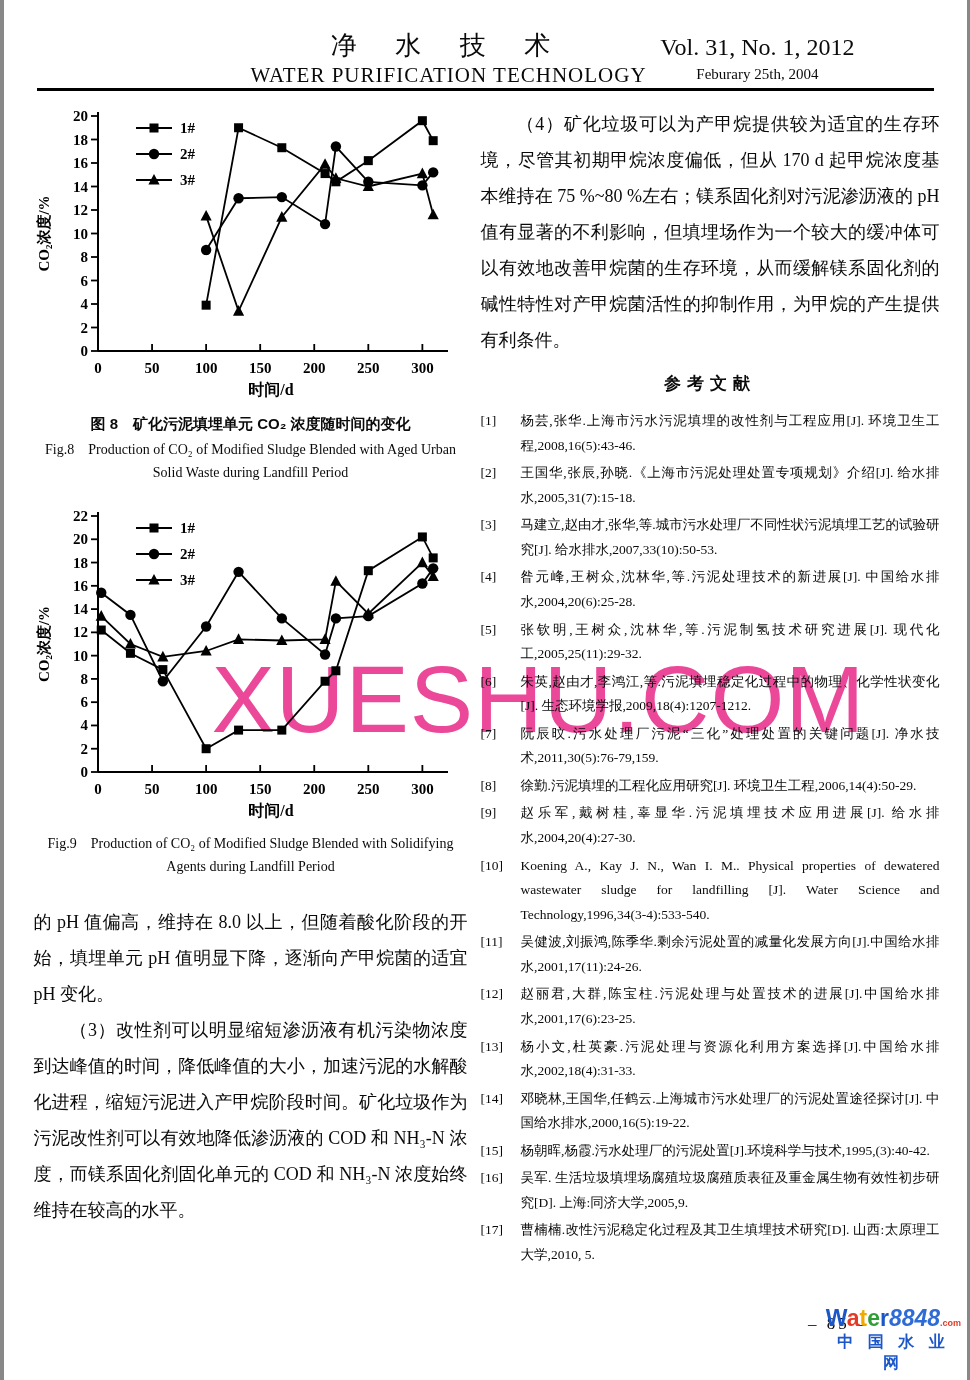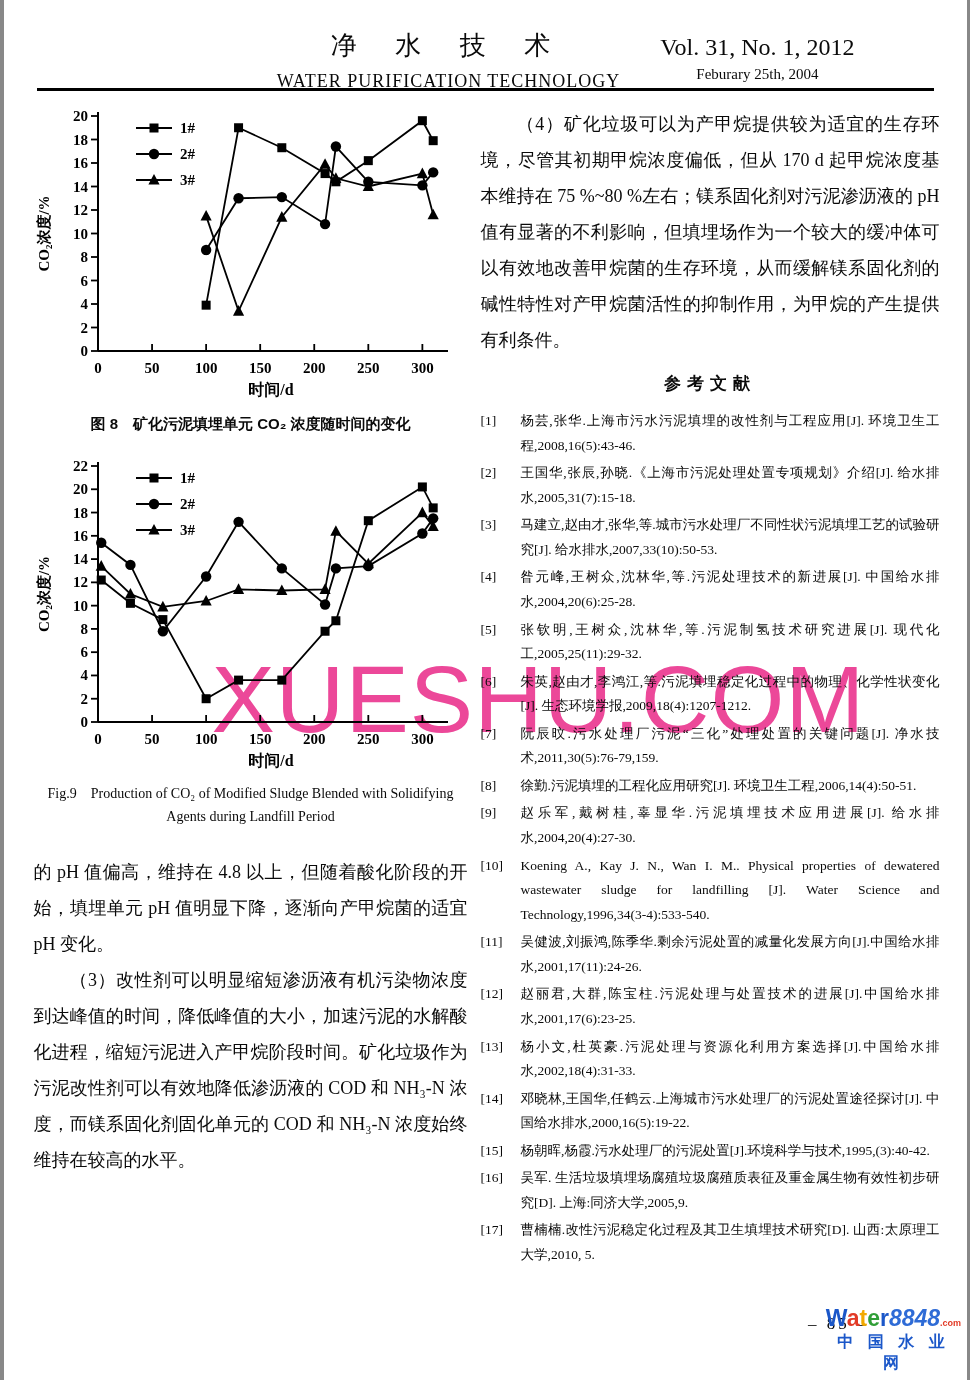--- a/index.html
+++ b/index.html
@@ -1,21 +1,21 @@
 <!DOCTYPE html>
 <html><head>
 <meta charset="utf-8">
 <style>
   html,body{margin:0;padding:0;background:#888;}
   .page{position:relative;width:963px;height:1380px;background:#fff;margin:0 auto;
         font-family:"Liberation Serif","DejaVu Serif",serif;color:#0a0a0a;overflow:hidden;}
   
   .hdr-center{position:absolute;top:28px;left:160px;width:570px;text-align:center;}
   .hdr-cn{font-size:26px;letter-spacing:16px;font-weight:400;}
-  .hdr-en{font-size:18px;margin-top:8px;letter-spacing:1px;}
+  .hdr-en{font-size:21px;margin-top:0;letter-spacing:1px;}
   .hdr-right{position:absolute;top:34px;right:112px;text-align:center;}
   .hdr-vol{font-size:24px;}
   .hdr-date{font-size:15px;margin-top:5px;}
   .rule{position:absolute;top:88px;left:33px;right:33px;height:3px;background:#000;}
   
   .watermark{position:absolute;top:645px;left:180px;font-family:Liberation Sans, sans-serif;
              font-size:95px;font-weight:400;color:#ec4899;letter-spacing:1px;z-index:0;white-space:nowrap;margin-left:28px;}
   
   .columns{position:absolute;top:98px;left:30px;right:27px;display:flex;gap:13px;z-index:1;}
   .col-left{width:434px;flex:none;}
@@ -138,20 +138,21 @@
             <rect x="115.5" y="17.5" width="9" height="9" fill="#000"></rect>
             <text x="146" y="27" font-size="15" font-weight="700">1#</text>
             <line x1="102" y1="48" x2="138" y2="48" stroke="#000" stroke-width="1.8"></line>
             <circle cx="120" cy="48" r="5.2" fill="#000"></circle>
             <text x="146" y="53" font-size="15" font-weight="700">2#</text>
             <line x1="102" y1="74" x2="138" y2="74" stroke="#000" stroke-width="1.8"></line>
             <path d="M 120 68 L 125.6 78.6 L 114.4 78.6 Z" fill="#000"></path>
             <text x="146" y="79" font-size="15" font-weight="700">3#</text>
           </svg>
         <div class="cap-cn">图 8　矿化污泥填埋单元 CO₂ 浓度随时间的变化</div>
+        <div class="cap-en">Fig.8　Production of CO₂ of Modified Sludge Blended with Aged Urban Solid Waste during Landfill Period</div>
       </figure>
 
       <figure class="fig2">
         <svg width="424" height="318" viewBox="0 0 424 318">
             <line x1="64" y1="6" x2="64" y2="266" stroke="#000" stroke-width="2"></line>
             <line x1="64" y1="266" x2="414" y2="266" stroke="#000" stroke-width="2"></line>
             <line x1="57" y1="266" x2="64" y2="266" stroke="#000" stroke-width="1.8"></line>
             <text x="54" y="271" text-anchor="end" font-size="15" font-weight="700">0</text>
             <line x1="57" y1="242.72727272727272" x2="64" y2="242.72727272727272" stroke="#000" stroke-width="1.8"></line>
             <text x="54" y="247.72727272727272" text-anchor="end" font-size="15" font-weight="700">2</text>
@@ -233,21 +234,21 @@
             <line x1="102" y1="48" x2="138" y2="48" stroke="#000" stroke-width="1.8"></line>
             <circle cx="120" cy="48" r="5.2" fill="#000"></circle>
             <text x="146" y="53" font-size="15" font-weight="700">2#</text>
             <line x1="102" y1="74" x2="138" y2="74" stroke="#000" stroke-width="1.8"></line>
             <path d="M 120 68 L 125.6 78.6 L 114.4 78.6 Z" fill="#000"></path>
             <text x="146" y="79" font-size="15" font-weight="700">3#</text>
           </svg>
         <div class="cap-en">Fig.9　Production of CO₂ of Modified Sludge Blended with Solidifying Agents during Landfill Period</div>
       </figure>
 
-      <p class="body-p first">的 pH 值偏高，维持在 4.8 以上，但随着酸化阶段的开始，填埋单元 pH 值明显下降，逐渐向产甲烷菌的适宜 pH 变化。</p>
+      <p class="body-p first">的 pH 值偏高，维持在 8.0 以上，但随着酸化阶段的开始，填埋单元 pH 值明显下降，逐渐向产甲烷菌的适宜 pH 变化。</p>
       <p class="body-p indent">（3）改性剂可以明显缩短渗沥液有机污染物浓度到达峰值的时间，降低峰值的大小，加速污泥的水解酸化进程，缩短污泥进入产甲烷阶段时间。矿化垃圾作为污泥改性剂可以有效地降低渗沥液的 COD 和 NH₃-N 浓度，而镁系固化剂固化单元的 COD 和 NH₃-N 浓度始终维持在较高的水平。</p>
     </div>
 
     <div class="col-right">
       <p class="body-p indent right-p">（4）矿化垃圾可以为产甲烷提供较为适宜的生存环境，尽管其初期甲烷浓度偏低，但从 170 d 起甲烷浓度基本维持在 75 %~80 %左右；镁系固化剂对污泥渗沥液的 pH 值有显著的不利影响，但填埋场作为一个较大的缓冲体可以有效地改善甲烷菌的生存环境，从而缓解镁系固化剂的碱性特性对产甲烷菌活性的抑制作用，为甲烷的产生提供有利条件。</p>
       <div class="refs-heading">参考文献</div>
       <div>
           <div class="ref-item">
             <span class="ref-num">[1]</span>
             <span class="ref-text">杨芸,张华.上海市污水污泥填埋的改性剂与工程应用[J]. 环境卫生工程,2008,16(5):43-46.</span>
@@ -271,21 +272,21 @@
           <div class="ref-item">
             <span class="ref-num">[6]</span>
             <span class="ref-text">朱英,赵由才,李鸿江,等.污泥填埋稳定化过程中的物理、化学性状变化[J]. 生态环境学报,2009,18(4):1207-1212.</span>
           </div>
           <div class="ref-item">
             <span class="ref-num">[7]</span>
             <span class="ref-text">阮辰旼.污水处理厂污泥“三化”处理处置的关键问题[J]. 净水技术,2011,30(5):76-79,159.</span>
           </div>
           <div class="ref-item">
             <span class="ref-num">[8]</span>
-            <span class="ref-text">徐勤.污泥填埋的工程化应用研究[J]. 环境卫生工程,2006,14(4):50-51.</span>
+            <span class="ref-text">徐勤.污泥填埋的工程化应用研究[J]. 环境卫生工程,2006,14(4):50-29.</span>
           </div>
           <div class="ref-item">
             <span class="ref-num">[9]</span>
             <span class="ref-text">赵乐军,戴树桂,辜显华.污泥填埋技术应用进展[J]. 给水排水,2004,20(4):27-30.</span>
           </div>
           <div class="ref-item">
             <span class="ref-num">[10]</span>
             <span class="ref-text">Koening A., Kay J. N., Wan I. M.. Physical properties of dewatered wastewater sludge for landfilling [J]. Water Science and Technology,1996,34(3-4):533-540.</span>
           </div>
           <div class="ref-item">

